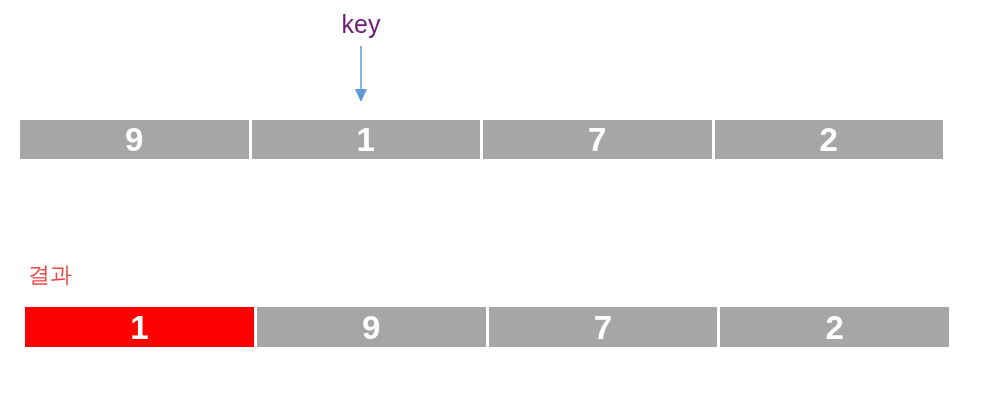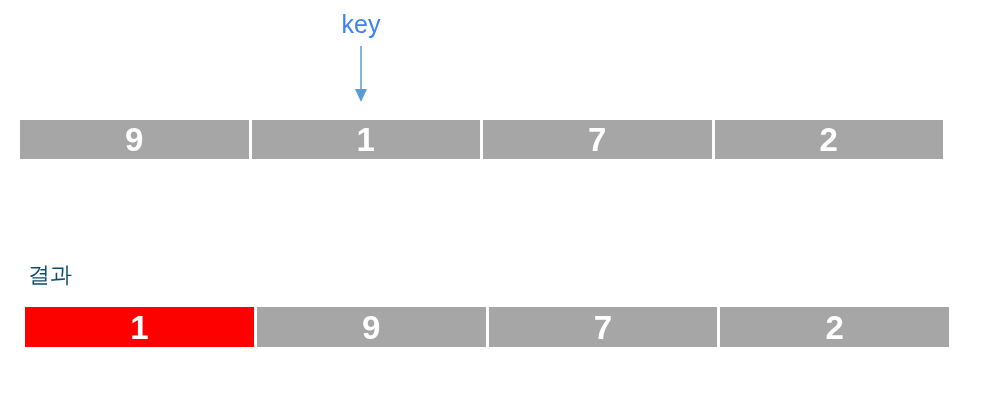--- a/index.html
+++ b/index.html
@@ -15,21 +15,21 @@
     background: #ffffff;
     overflow: hidden;
   }
   .key-label {
     position: absolute;
     left: 331px;
     top: 10px;
     width: 60px;
     text-align: center;
     font-size: 25px;
-    color: #3b82f6;
+    color: #701a75;
     white-space: nowrap;
   }
   .key-arrow {
     position: absolute;
     left: 350px;
     top: 45px;
   }
   .array-row {
     position: absolute;
     display: flex;
@@ -59,21 +59,21 @@
     line-height: 1;
   }
   .cell.highlight {
     background: #FF0000;
   }
   .result-label {
     position: absolute;
     left: 28px;
     top: 260px;
     font-size: 22px;
-    color: #0c4a6e;
+    color: #ef4444;
     white-space: nowrap;
   }
 </style>
 </head>
 <body>
 
 <div class="canvas">
 
   <div class="key-label">key</div>
 

